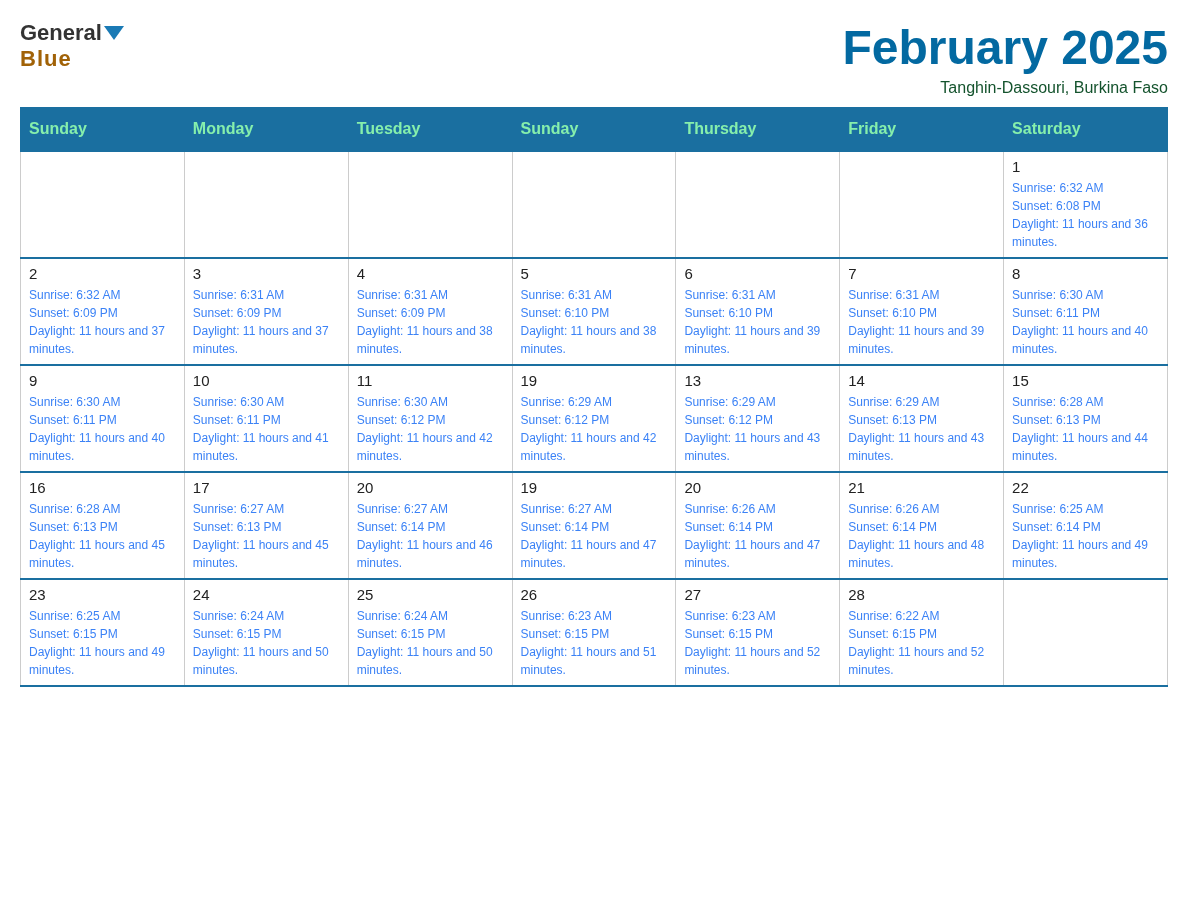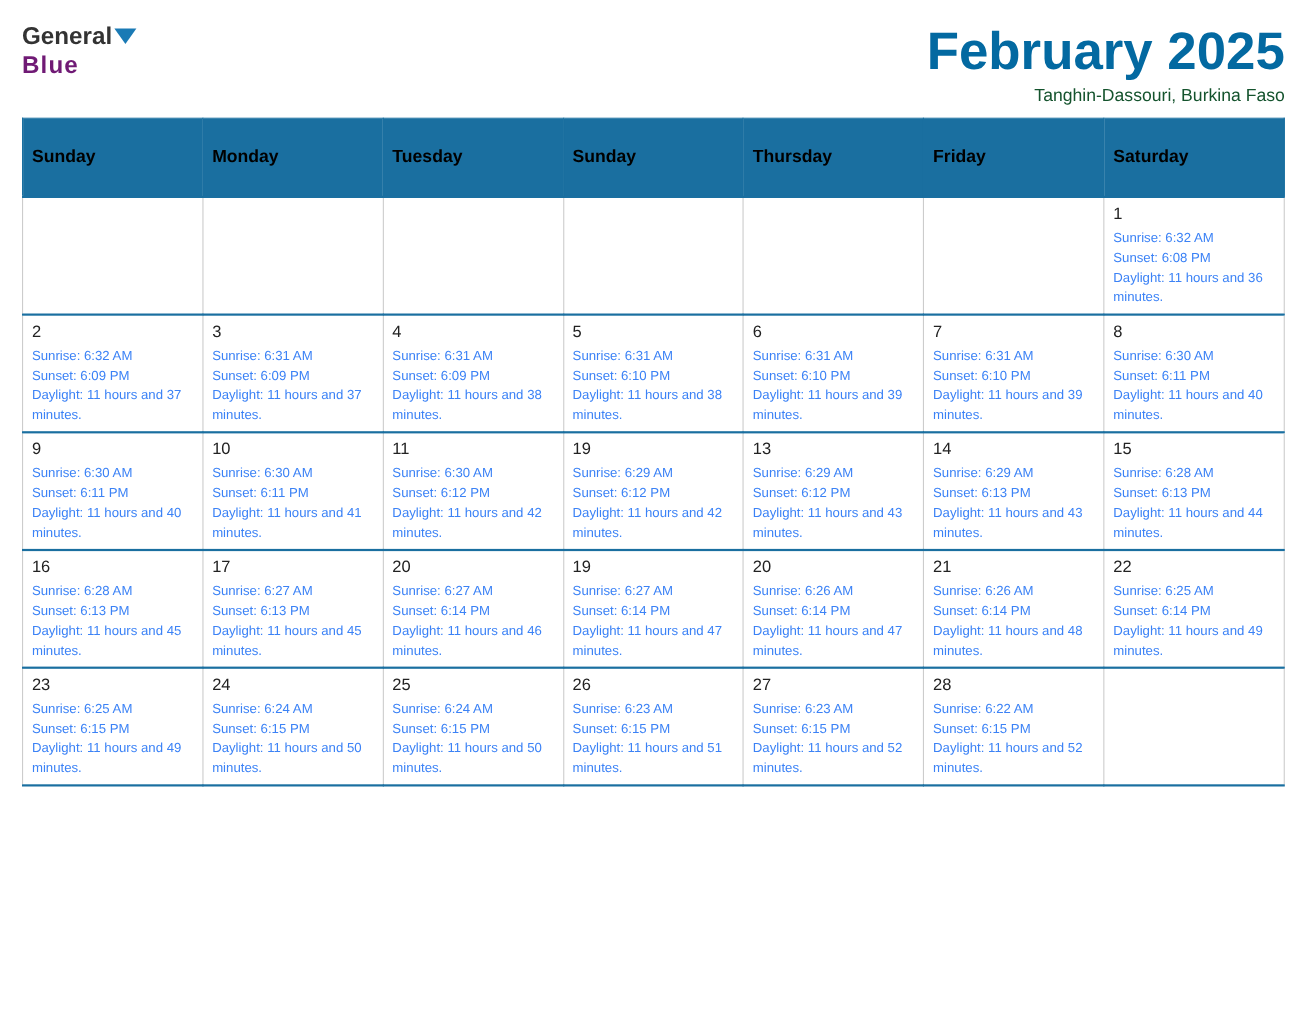--- a/index.html
+++ b/index.html
@@ -54,24 +54,24 @@
       color: #14532d;
       margin-top: 4px;
     }
     .calendar {
       width: 100%;
       border-collapse: collapse;
       margin-top: 10px;
     }
     .calendar th {
       background-color: #1a6fa0;
-      color: #000000;
+      color: #86efac;
       font-size: 16px;
       font-weight: bold;
-      padding: 26px 8px;
+      padding: 12px 8px;
       text-align: left;
       border: 1px solid #1a6fa0;
     }
     .calendar td {
       vertical-align: top;
       border: 1px solid #ccc;
       padding: 6px 8px;
       width: 14.28%;
       min-height: 120px;
       font-size: 12px;
@@ -88,21 +88,21 @@
       margin-bottom: 4px;
     }
     .day-info {
       font-size: 12px;
       color: #3b82f6;
       line-height: 1.5;
     }
     .logo-line2 {
       font-size: 22px;
       font-weight: bold;
-      color: #701a75;
+      color: #a16207;
       letter-spacing: 1px;
     }
   </style>
 </head>
 <body>
 
 <div class="header">
   <div class="logo">
     <div class="logo-text">
       <span class="logo-general">General</span>

